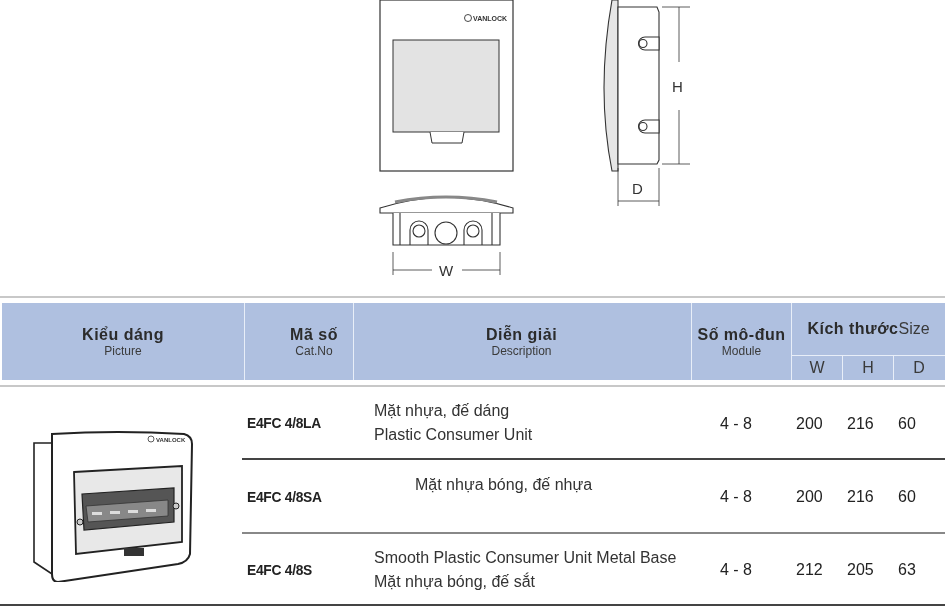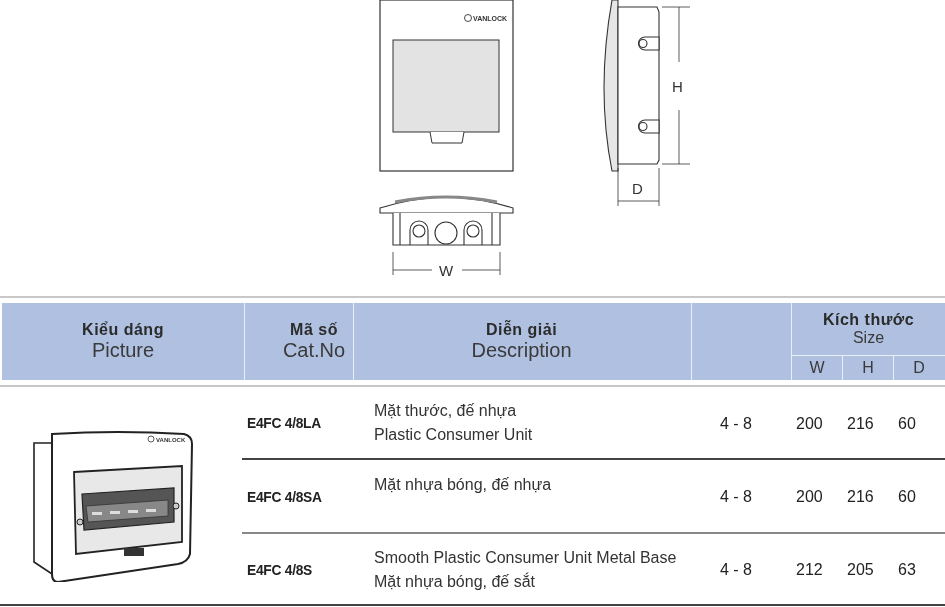--- a/index.html
+++ b/index.html
@@ -11,24 +11,24 @@
   .drawings { left:0; top:0; width:945px; height:295px; }
   .dim-label { font-family:"Liberation Sans", sans-serif; font-size:15px; fill:#333; }
 
   
   .hdr-top-line { left:0; top:296px; width:945px; height:2px; background:#c8c8c8; }
   .hdr { left:2px; top:303px; width:943px; height:77px; background:#afc0e0; }
   .hdr-bottom-line { left:0; top:385px; width:945px; height:2px; background:#c8c8c8; }
   .hcell { position:absolute; top:0; height:77px; display:flex; flex-direction:column;
            align-items:center; justify-content:center; text-align:center; }
   .hcell .vi { font-weight:bold; font-size:16px; color:#2b2b2b; letter-spacing:0.5px; }
-  .hcell .en { font-size:20px; color:#3a3a3a; }
+  .hcell .en { font-size:12px; color:#3a3a3a; }
   .vsep { position:absolute; top:0; width:1px; height:77px; background:#e8eef8; }
   .size-top { position:absolute; left:790px; top:0; width:153px; height:52px;
-              display:flex; flex-direction:column; align-items:center; justify-content:center; }
+              display:flex; flex-direction:row; align-items:center; justify-content:center; }
   .size-hline { position:absolute; left:790px; top:52px; width:153px; height:1px; background:#e8eef8; }
   .size-sub { position:absolute; top:53px; height:24px; width:50px; display:flex;
               align-items:center; justify-content:center; font-size:16px; color:#3a3a3a; }
   .size-sub-sep { position:absolute; top:53px; width:1px; height:24px; background:#e8eef8; }
 
   .row { position:absolute; left:6px; width:754px; height:73px; }
   .cat { position:absolute; left:241px; font-weight:bold; font-size:15px; color:#222;
          letter-spacing:-0.3px; transform:scaleX(0.92); transform-origin:left; }
   .desc { position:absolute; left:368px; font-size:16px; color:#333; line-height:24px; }
   .num { position:absolute; font-size:16px; color:#222; width:50px; text-align:left; }
@@ -100,20 +100,24 @@
   <div class="hcell" style="left:258px;width:108px;">
     <span class="vi">Mã số</span>
     <span class="en">Cat.No</span>
   </div>
   <div class="vsep" style="left:351px;"></div>
   <div class="hcell" style="left:352px;width:335px;">
     <span class="vi">Diễn giải</span>
     <span class="en">Description</span>
   </div>
   <div class="vsep" style="left:689px;"></div>
+  <div class="hcell" style="left:690px;width:99px;">
+    <span class="vi">Số mô-đun</span>
+    <span class="en">Module</span>
+  </div>
   <div class="vsep" style="left:789px;"></div>
   <div class="size-top">
     <span class="vi" style="font-weight:bold;font-size:16px;color:#2b2b2b;letter-spacing:0.5px;">Kích thước</span>
     <span class="en" style="font-size:16px;color:#3a3a3a;">Size</span>
   </div>
   <div class="size-hline"></div>
   <div class="size-sub" style="left:790px;">W</div>
   <div class="size-sub-sep" style="left:840px;"></div>
   <div class="size-sub" style="left:841px;">H</div>
   <div class="size-sub-sep" style="left:891px;"></div>
@@ -136,33 +140,33 @@
     <circle cx="148" cy="94" r="3" fill="#ccc" stroke="#222"></circle>
     <rect x="96" y="136" width="20" height="8" fill="#333"></rect>
     <circle cx="123" cy="27" r="3" fill="none" stroke="#333" stroke-width="0.8"></circle>
     <text x="128" y="30" font-size="6" font-weight="bold" fill="#333" font-family="Liberation Sans, sans-serif">VANLOCK</text>
   </svg>
 </div>
 
 <div class="row" style="top:388px;">
   <span class="cat" style="top:26px;">E4FC 4/8LA</span>
   <div class="desc" style="top:11px;">
-    <div>Mặt thước, đế nhựa</div>
+    <div>Mặt nhựa, đế dáng</div>
     <div>Plastic Consumer Unit</div>
   </div>
   <span class="num" style="left:714px;top:27px;">4 - 8</span>
   <span class="num" style="left:790px;top:27px;">200</span>
   <span class="num" style="left:841px;top:27px;">216</span>
   <span class="num" style="left:892px;top:27px;">60</span>
 </div>
 <div class="row-sep" style="top:458px;background:#444;"></div>
 
 <div class="row" style="top:461px;">
   <span class="cat" style="top:27px;">E4FC 4/8SA</span>
-  <div class="desc" style="top:12px;">
+  <div class="desc" style="top:12px;margin-left:41px;">
     <div>Mặt nhựa bóng, đế nhựa</div>
   </div>
   <span class="num" style="left:714px;top:27px;">4 - 8</span>
   <span class="num" style="left:790px;top:27px;">200</span>
   <span class="num" style="left:841px;top:27px;">216</span>
   <span class="num" style="left:892px;top:27px;">60</span>
 </div>
 <div class="row-sep" style="top:532px;background:#888;"></div>
 
 <div class="row" style="top:535px;text-decoration:underline;">

